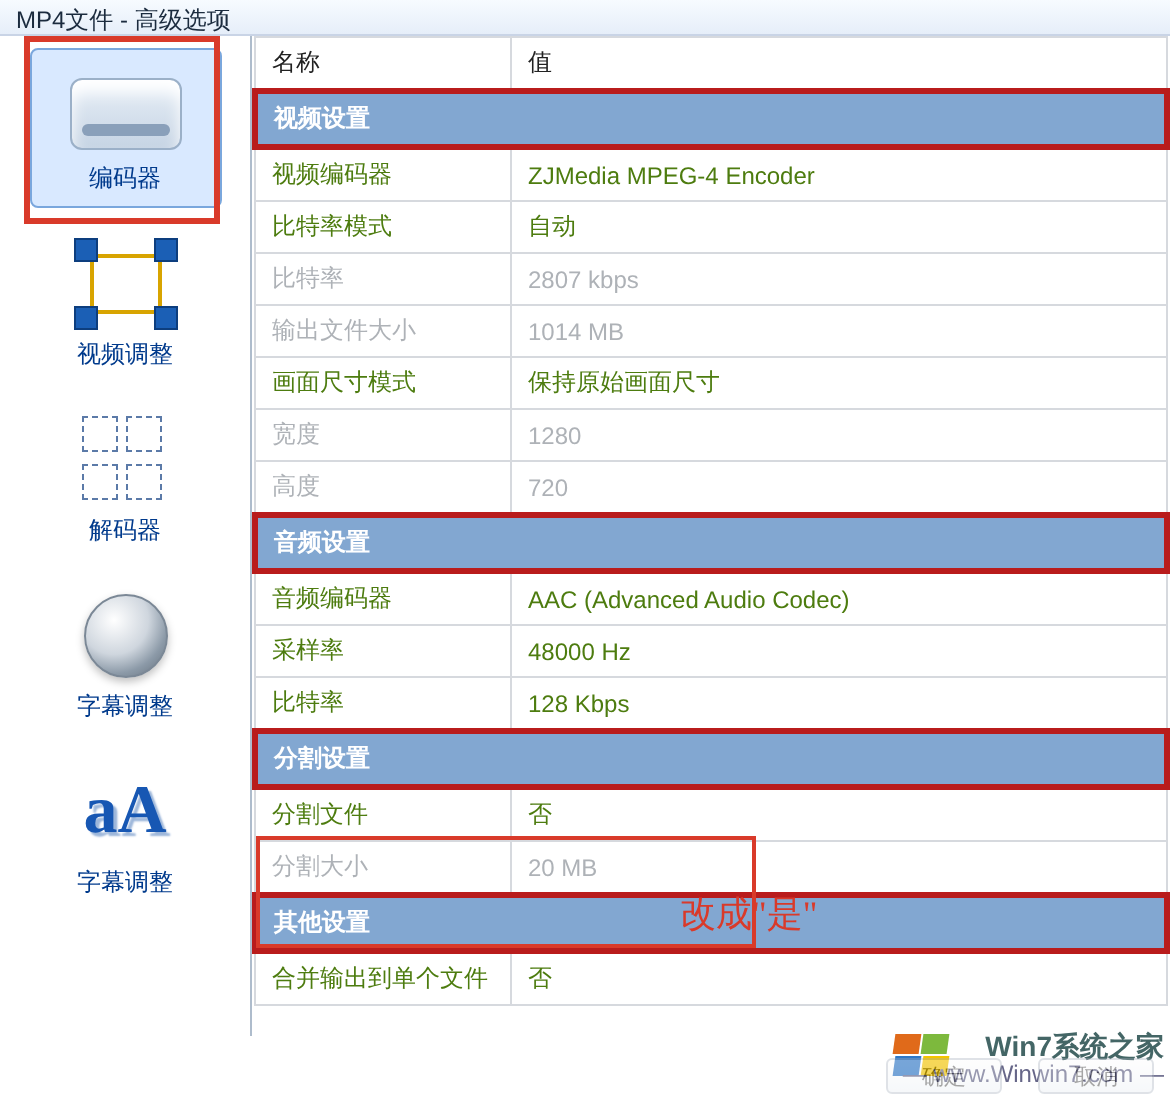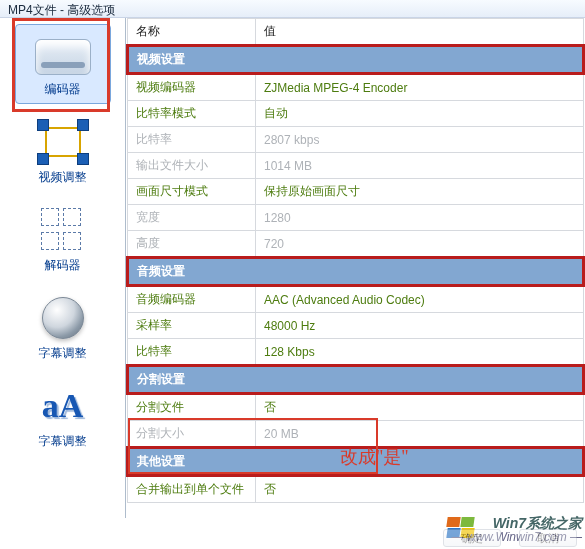--- a/index.html
+++ b/index.html
@@ -24,21 +24,21 @@
 .content{flex:1;overflow:auto}
 table{width:100%;border-collapse:collapse;table-layout:fixed}
 td{border:1px solid #d6d9de;padding:4px 8px;height:26px;color:#4d7c0f;white-space:nowrap;overflow:hidden}
 td.k{width:128px}
 tr.hd td{background:#82a7d1;color:#fff;font-weight:bold;border:3px solid #b91c1c}
 tr.dis td{color:#aeb2b7}
 tr.head td{background:#fff;color:#222}
 .red-box-1{position:absolute;border:3px solid #d93a2a;left:12px;top:18px;width:98px;height:94px;pointer-events:none}
 .red-box-2{position:absolute;border:2px solid #d93a2a;left:128px;top:418px;width:250px;height:56px;pointer-events:none}
 .anno{position:absolute;left:340px;top:445px;color:#d93a2a;font-size:18px;font-family:"SimSun"}
-.watermark{position:absolute;right:3px;bottom:5px;text-align:right;font-style:italic;color:#668;font-size:12px;line-height:14px}
+.watermark{position:absolute;right:3px;bottom:5px;text-align:right;color:#668;font-size:12px;line-height:14px}
 .watermark b{display:block;font-size:14px;color:#466}
 .winlogo{position:absolute;right:108px;bottom:8px;width:30px;height:24px}
 .winlogo span{position:absolute;width:13px;height:10px;transform:skewX(-8deg)}
 .winlogo span:nth-child(1){background:#e06a1a;left:0;top:0}
 .winlogo span:nth-child(2){background:#7db93d;left:14px;top:0}
 .winlogo span:nth-child(3){background:#2f77c6;left:0;top:11px}
 .winlogo span:nth-child(4){background:#f3c400;left:14px;top:11px}
 .btnrow{position:absolute;right:8px;bottom:2px;display:flex;gap:18px;opacity:.35}
 .btnrow button{width:58px;height:18px;font-size:11px;border:1px solid #a5afbb;background:linear-gradient(#fdfdfd,#e7ecf2);border-radius:3px}
 </style>

